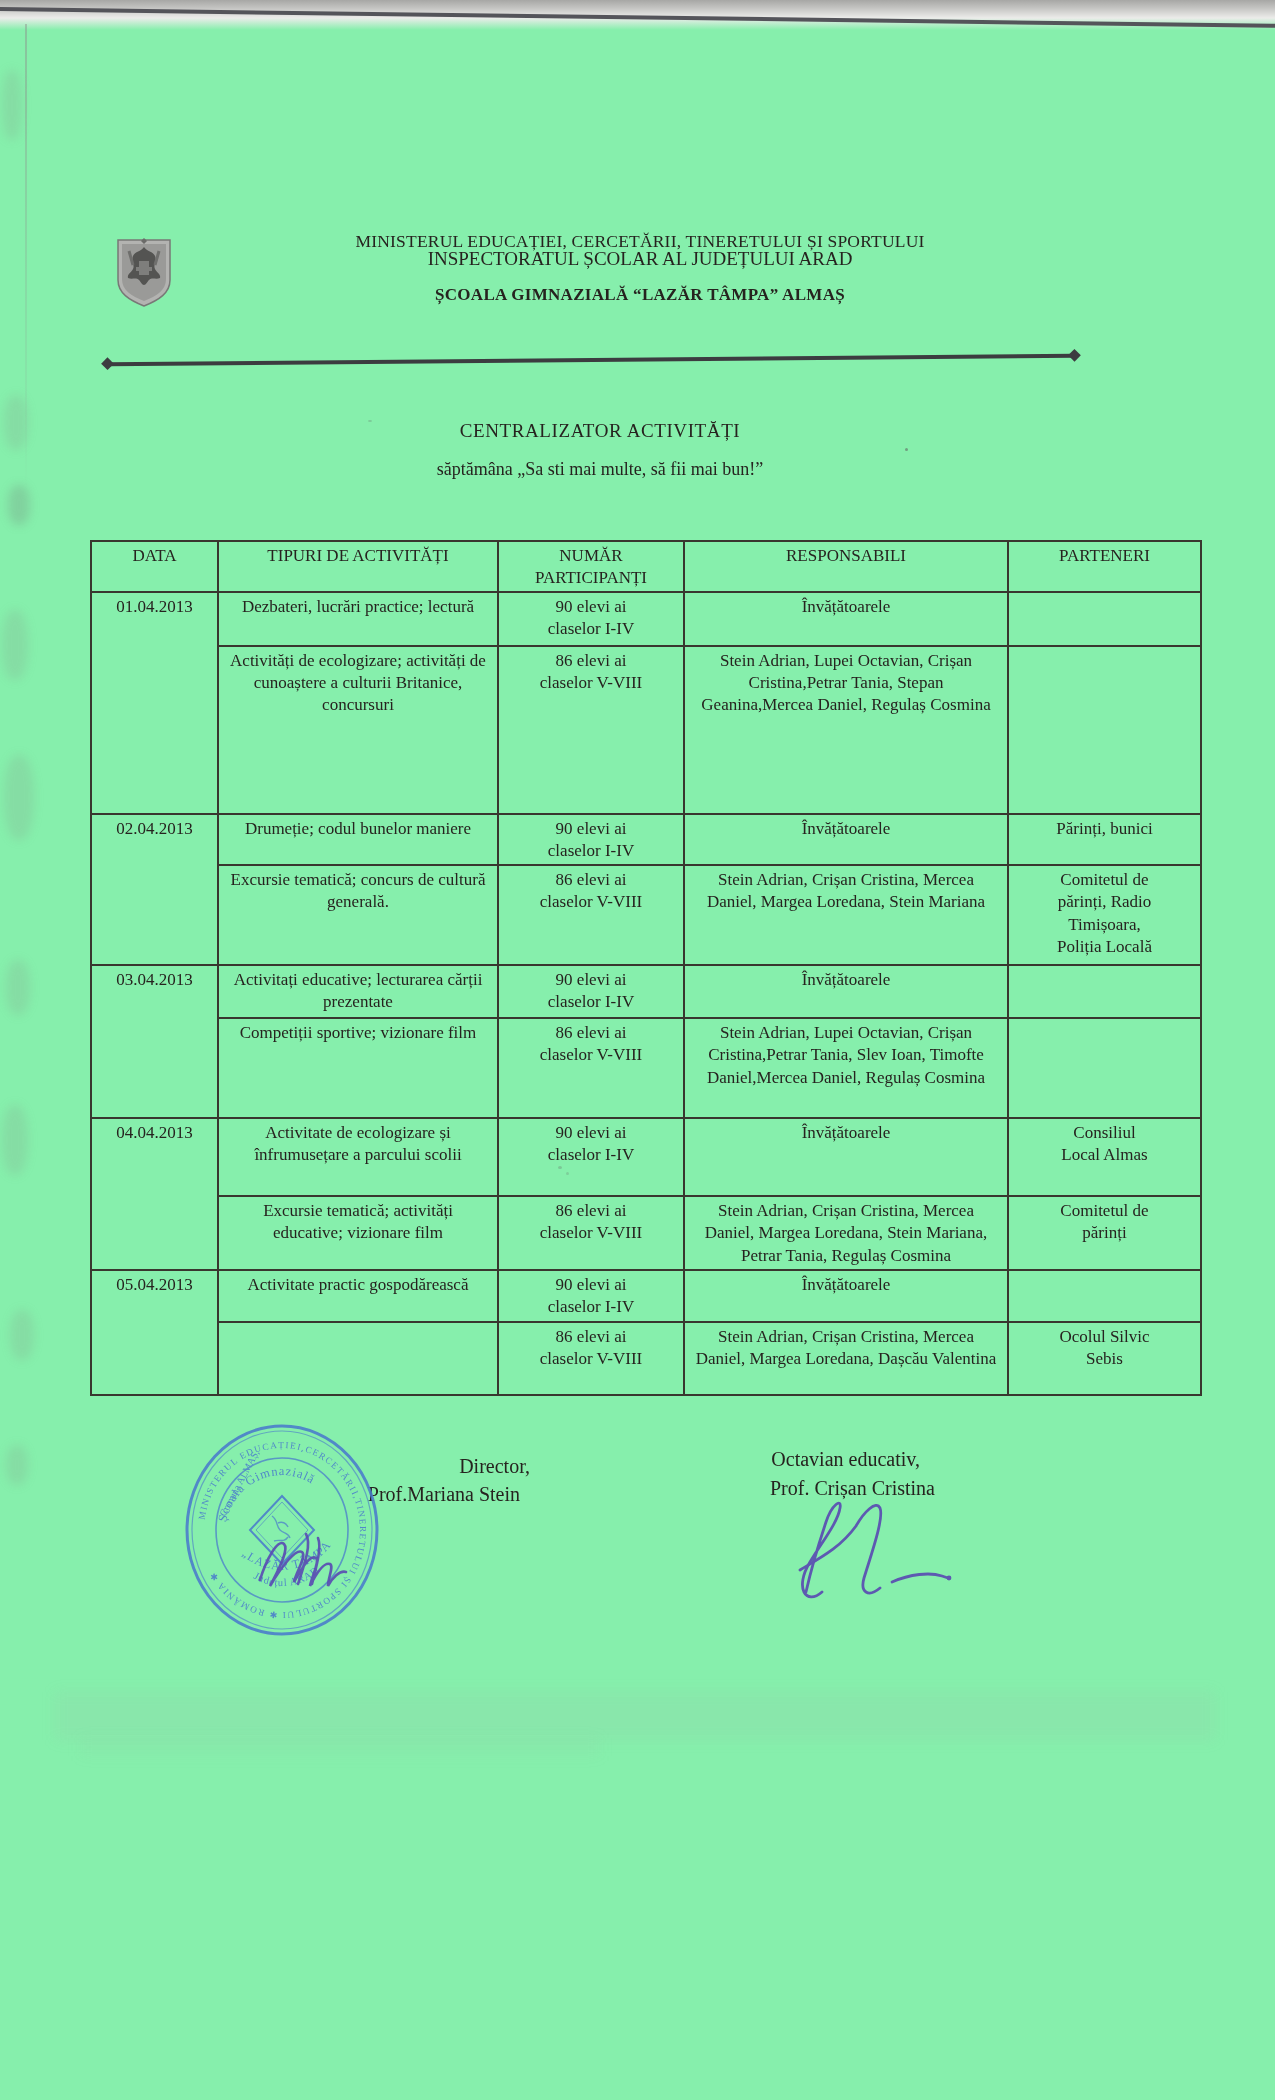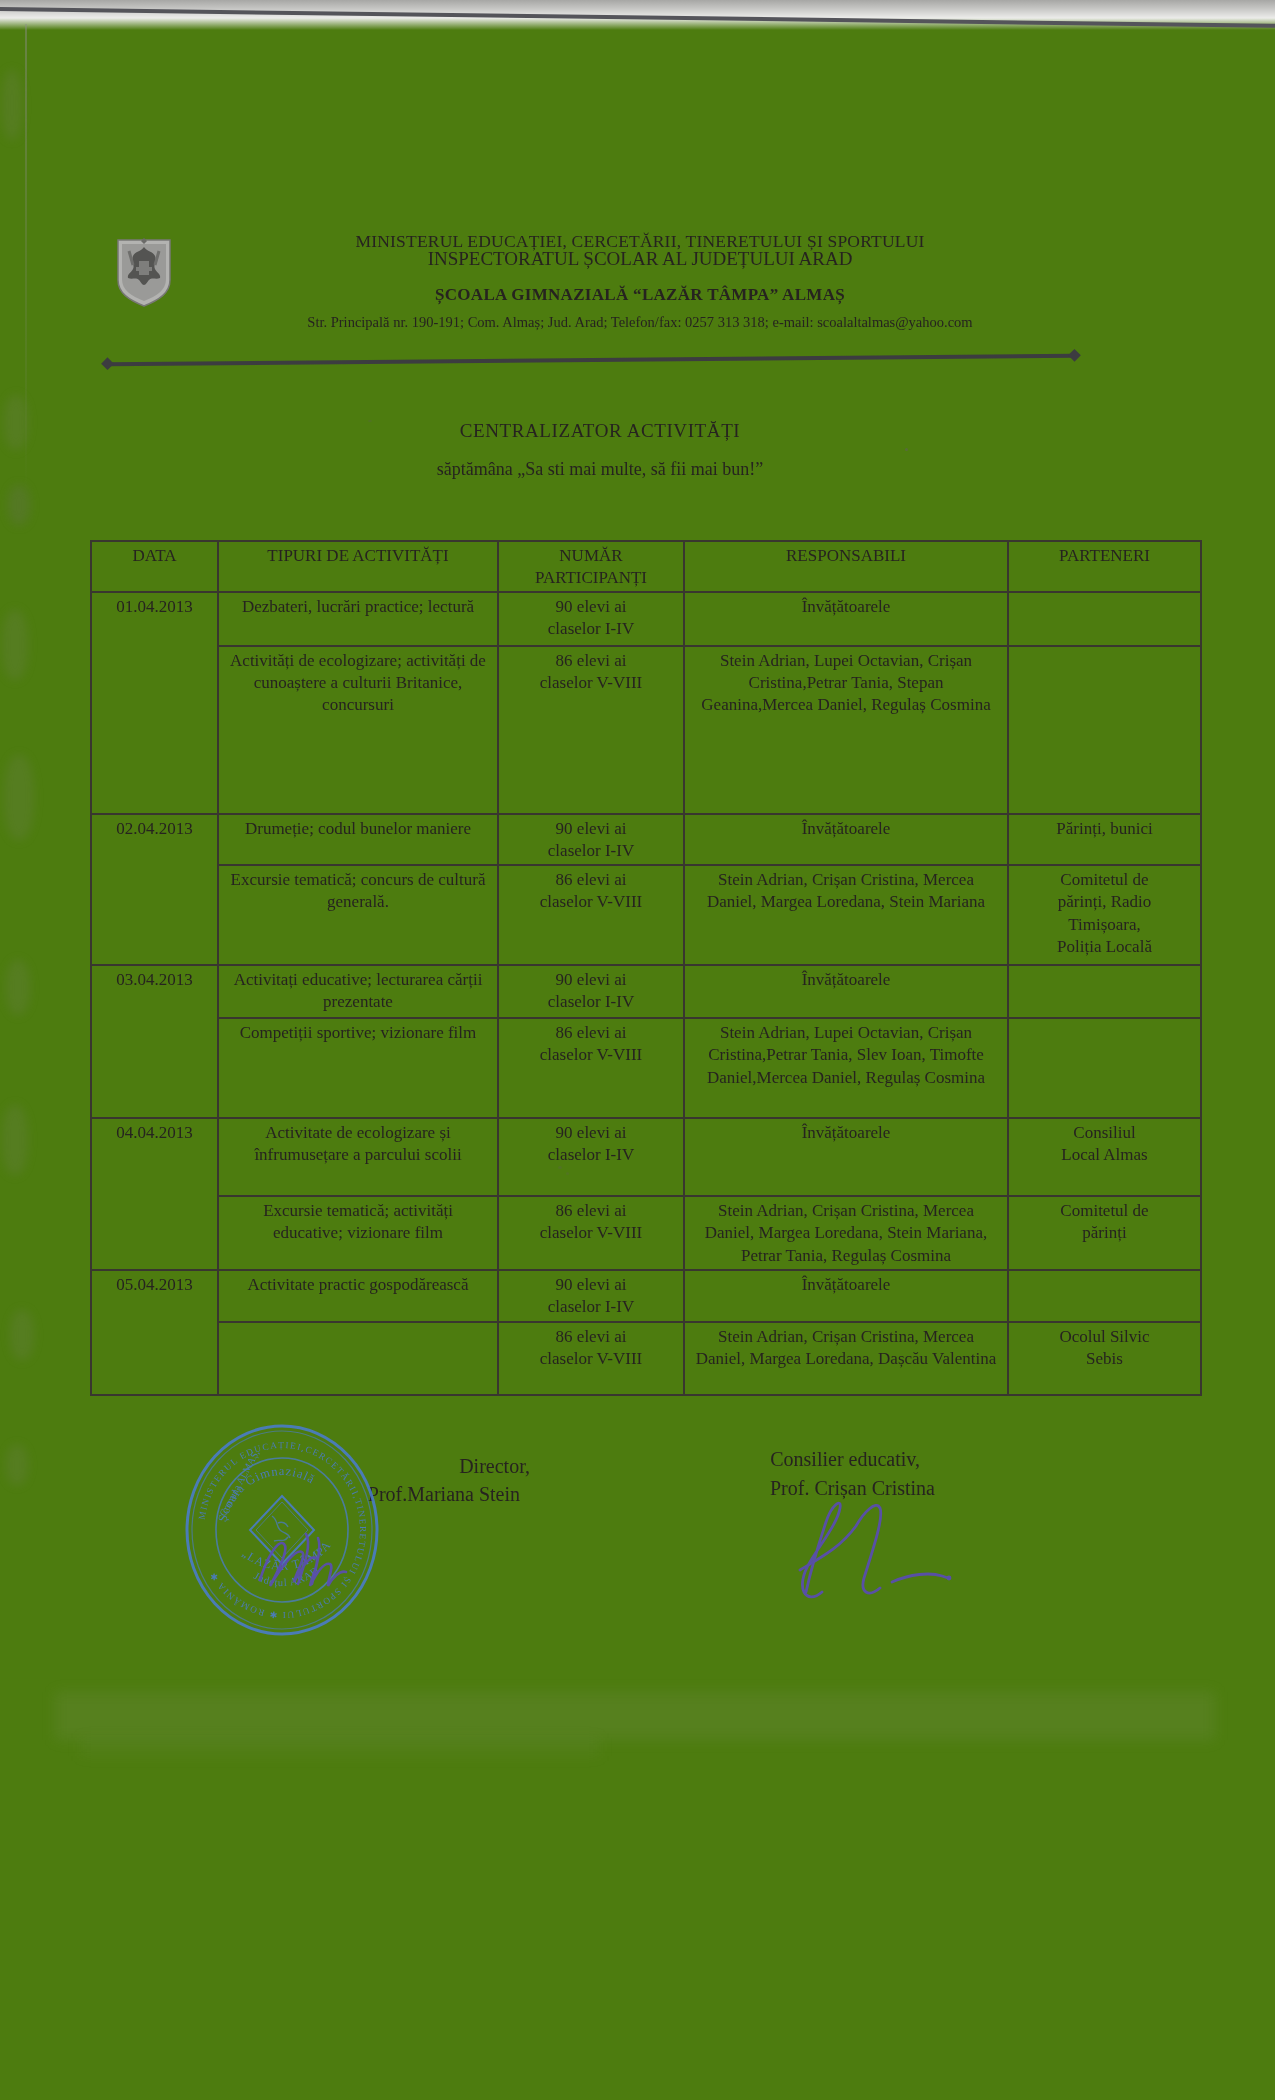--- a/index.html
+++ b/index.html
@@ -1,16 +1,16 @@
 <!DOCTYPE html>
 <html><head>
 <meta charset="utf-8">
 <style>
   html,body{margin:0;padding:0;background:#9a9a98;}
-  #paper{position:relative;width:1275px;height:2100px;background:#4d7c0f;overflow:hidden;
+  #paper{position:relative;width:1275px;height:2100px;background:#86efac;overflow:hidden;
          font-family:"Liberation Serif","DejaVu Serif",serif;color:#26231f;}
   
   .scan-topband{position:absolute;top:0;left:0;width:1275px;height:30px;
     background:linear-gradient(180deg,#a7a7a5 0%,#c2c2c0 25%,#ececea 60%,rgba(252,251,248,0) 100%);}
   .scan-topline{position:absolute;top:7px;left:-6px;width:1292px;height:4px;background:#54545a;
     transform:rotate(0.75deg);transform-origin:left center;border-radius:2px;}
   .paper-edge{position:absolute;top:24px;left:25px;width:2px;height:470px;
     background:linear-gradient(180deg,rgba(140,140,138,.45),rgba(140,140,138,0));}
   .smudge{position:absolute;background:rgba(128,128,126,.16);filter:blur(5px);border-radius:45%;}
   .noiseband{position:absolute;background:rgba(168,168,166,.10);filter:blur(7px);}
@@ -83,21 +83,20 @@
       <path d="M29,10 c-3,5 -9,4 -11,9 c-2,5 2,9 0,13 c-2,4 -6,5 -5,9 c4,2 8,-1 11,2 c2,2 3,5 5,5 c2,0 3,-3 5,-5 c3,-3 7,0 11,-2 c1,-4 -3,-5 -5,-9 c-2,-4 2,-8 0,-13 c-2,-5 -8,-4 -11,-9 Z" fill="#545452"></path>
       <path d="M24,24 h10 v14 h-10 Z M21,30 h16 v4 h-16 Z" fill="#7e7e7c"></path>
       <path d="M26,4 l3,-3 3,3 -3,3 Z" fill="#6b6b69"></path>
       <path d="M14,14 l4,14 M44,14 l-4,14" stroke="#6f6f6d" stroke-width="3" fill="none"></path>
     </svg>
   </div>
 
   <div class="hline hl1">MINISTERUL EDUCAȚIEI, CERCETĂRII, TINERETULUI ȘI SPORTULUI</div>
   <div class="hline hl2">INSPECTORATUL ȘCOLAR AL JUDEȚULUI ARAD</div>
   <div class="hline hl3">ȘCOALA GIMNAZIALĂ “LAZĂR TÂMPA” ALMAȘ</div>
-  <div class="hline hl4">Str. Principală nr. 190-191; Com. Almaș; Jud.  Arad; Telefon/fax: 0257 313 318; e-mail: scoalaltalmas@yahoo.com</div>
 
   <div class="divider">
     <div class="bar"></div>
     <div class="dmd l"></div>
     <div class="dmd r"></div>
   </div>
 
   <div class="doc-title">CENTRALIZATOR ACTIVITĂȚI</div>
   <div class="doc-subtitle">săptămâna „Sa sti mai multe, să fii mai bun!”</div>
 
@@ -196,21 +195,21 @@
 claselor V-VIII</td>
       <td>Stein Adrian,  Crișan Cristina, Mercea Daniel, Margea Loredana, Dașcău Valentina</td>
       <td class="pre">Ocolul Silvic
 Sebis</td>
     </tr>
   </tbody>
     </table>
 
   <div class="sig-text sigL-role">Director,</div>
   <div class="sig-text sigL-name">Prof.Mariana Stein</div>
-  <div class="sig-text sigR-role">Consilier educativ,</div>
+  <div class="sig-text sigR-role">Octavian educativ,</div>
   <div class="sig-text sigR-name">Prof. Crișan Cristina</div>
 
   <div class="stamp">
     <svg width="200" height="218" viewBox="0 0 200 218">
       <defs>
         <path id="sring" d="M22,109 a78,82 0 1,1 156,0 a78,82 0 1,1 -156,0"></path>
         <path id="stopin" d="M46,132 A57,59 0 1 1 154,132"></path>
         <path id="sbotin" d="M52,126 A62,62 0 0 0 148,126"></path>
         <path id="scounty" d="M58,146 A56,56 0 0 0 142,146"></path>
       </defs>

